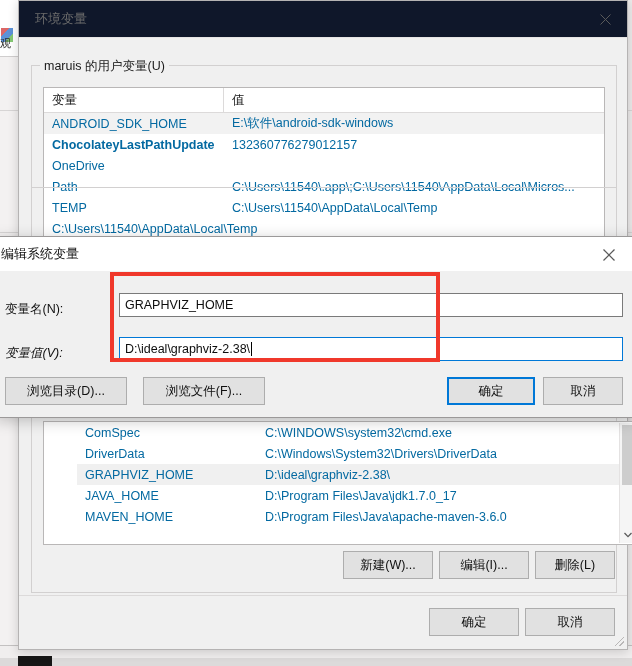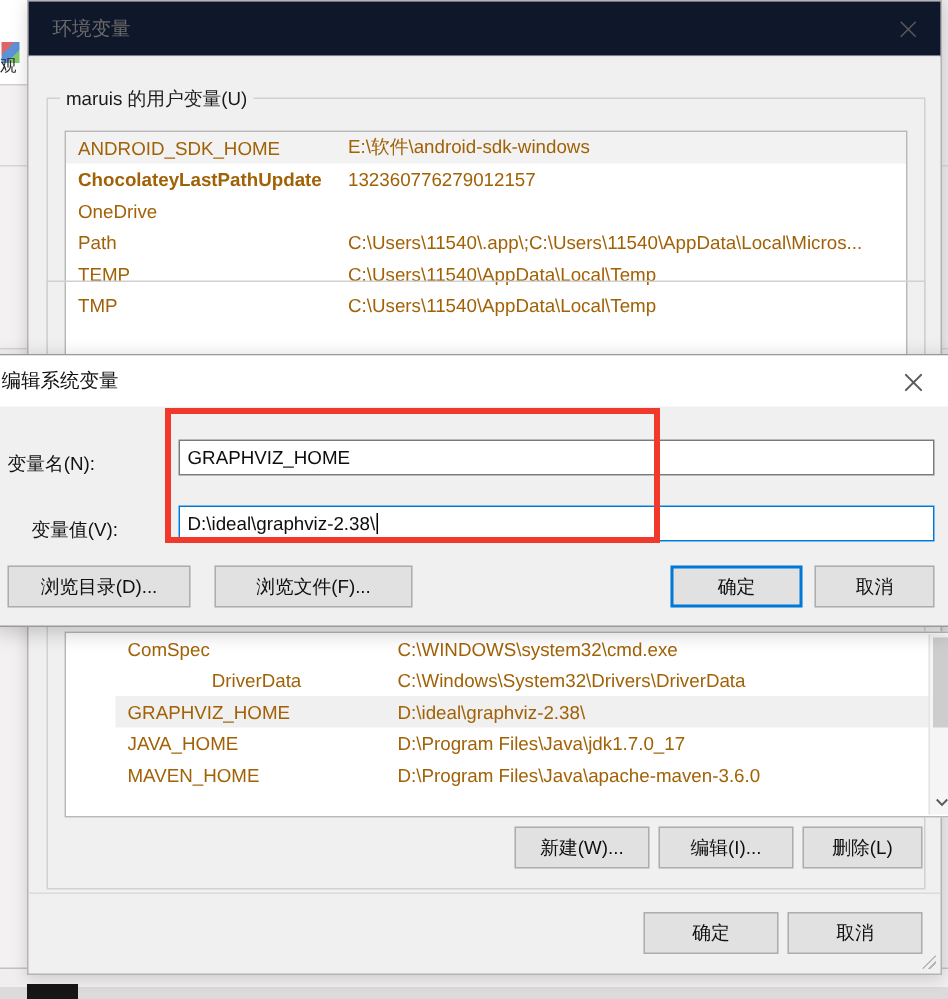--- a/index.html
+++ b/index.html
@@ -173,21 +173,21 @@
   .lv-head .col:last-child { border-right: none; }
   .lv-row {
     display: flex;
     height: 21px;
     align-items: center;
   }
   .lv-row.alt { background: #f2f2f2; }
   .lv-row.sel { background: #f0f0f0; }
   .lv-cell {
     font-size: 12.5px;
-    color: #a16207;
+    color: #0369a1;
     padding-left: 8px;
     box-sizing: border-box;
     white-space: nowrap;
     overflow: hidden;
     text-overflow: clip;
   }
 
   
   .vscroll {
     position: absolute;
@@ -354,20 +354,24 @@
         <line x1="10.5" y1="0.5" x2="0.5" y2="10.5" stroke="currentColor" stroke-width="1"></line>
       </svg>
     </div>
   </div>
 
   <div class="groupbox" style="left:12px; top:64px; width:584px; height:175px;">
     <div class="group-legend">maruis 的用户变量(U)</div>
   </div>
 
   <div class="listview" style="left:24px; top:86px; width:560px; height:148px;">
+    <div class="lv-head">
+      <div class="col" style="width:180px;">变量</div>
+      <div class="col" style="width:380px;">值</div>
+    </div>
 
     <div class="lv-row alt">
       <div class="lv-cell" style="width:180px;">ANDROID_SDK_HOME</div>
       <div class="lv-cell" style="width:380px;">E:\软件\android-sdk-windows</div>
     </div>
     <div class="lv-row">
       <div class="lv-cell" style="width:180px;font-weight:bold;">ChocolateyLastPathUpdate</div>
       <div class="lv-cell" style="width:380px;">132360776279012157</div>
     </div>
     <div class="lv-row">
@@ -375,35 +379,34 @@
     </div>
     <div class="lv-row">
       <div class="lv-cell" style="width:180px;">Path</div>
       <div class="lv-cell" style="width:380px;">C:\Users\11540\.app\;C:\Users\11540\AppData\Local\Micros...</div>
     </div>
     <div class="lv-row">
       <div class="lv-cell" style="width:180px;">TEMP</div>
       <div class="lv-cell" style="width:380px;">C:\Users\11540\AppData\Local\Temp</div>
     </div>
     <div class="lv-row">
-      <div class="lv-cell" style="width:180px;">TMP</div>
       <div class="lv-cell" style="width:380px;">C:\Users\11540\AppData\Local\Temp</div>
     </div>
   </div>
 
   <div class="groupbox" style="left:12px; top:186px; width:584px; height:404px;"></div>
 
   <div class="listview" style="left:24px; top:420px; width:560px; height:122px;padding-left:33px;">
 
     <div class="lv-row">
       <div class="lv-cell" style="width:180px;">ComSpec</div>
       <div class="lv-cell" style="width:364px;">C:\WINDOWS\system32\cmd.exe</div>
     </div>
     <div class="lv-row">
-      <div class="lv-cell" style="width:180px;text-align:center;">DriverData</div>
+      <div class="lv-cell" style="width:180px;">DriverData</div>
       <div class="lv-cell" style="width:364px;">C:\Windows\System32\Drivers\DriverData</div>
     </div>
     <div class="lv-row sel">
       <div class="lv-cell" style="width:180px;">GRAPHVIZ_HOME</div>
       <div class="lv-cell" style="width:364px;">D:\ideal\graphviz-2.38\</div>
     </div>
     <div class="lv-row">
       <div class="lv-cell" style="width:180px;">JAVA_HOME</div>
       <div class="lv-cell" style="width:364px;">D:\Program Files\Java\jdk1.7.0_17</div>
     </div>
@@ -442,28 +445,28 @@
       <svg width="12" height="12" viewBox="0 0 12 12" aria-hidden="true">
         <line x1="0.5" y1="0.5" x2="11.5" y2="11.5" stroke="currentColor" stroke-width="1.2"></line>
         <line x1="11.5" y1="0.5" x2="0.5" y2="11.5" stroke="currentColor" stroke-width="1.2"></line>
       </svg>
     </div>
   </div>
 
   <div class="field-label" style="left:8px; top:64px;">变量名(N):</div>
   <div class="textbox" style="left:122px; top:56px; width:504px; height:24px;">GRAPHVIZ_HOME</div>
 
-  <div class="field-label" style="left:24px; top:108px;">变量值(V):</div>
+  <div class="field-label" style="left:8px; top:108px;font-style:italic;">变量值(V):</div>
   <div class="textbox focused" style="left:122px; top:100px; width:504px; height:24px;">
     <span>D:\ideal\graphviz-2.38\</span>
       <span class="caret"></span>
   </div>
 
   <div class="btn" style="left:8px; top:140px; width:122px; height:28px;">浏览目录(D)...</div>
-  <div class="btn" style="left:146px; top:140px; width:132px; height:28px;">浏览文件(F)...</div>
+  <div class="btn" style="left:146px; top:140px; width:122px; height:28px;">浏览文件(F)...</div>
 
   <div class="btn default" style="left:450px; top:140px; width:88px; height:28px;">确定</div>
   <div class="btn" style="left:546px; top:140px; width:80px; height:28px;">取消</div>
 </div>
 
 <div id="red-box"></div>
 
 <div id="watermark">https://blog.csdn.net/fen_dou_shao_nian</div>
 
 </body></html>

